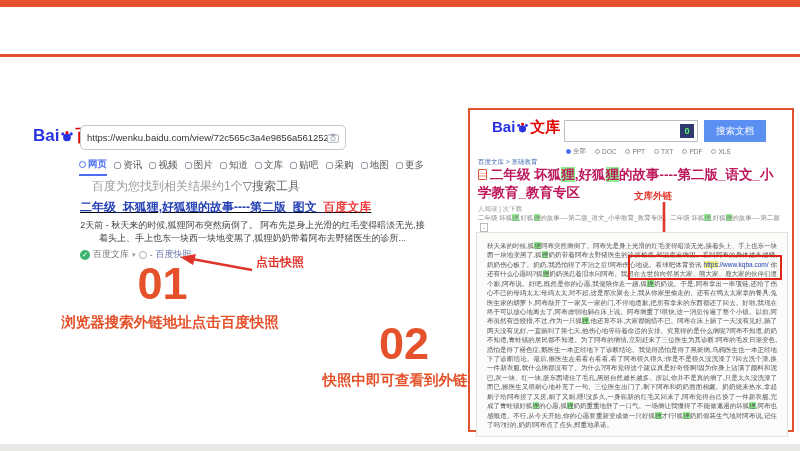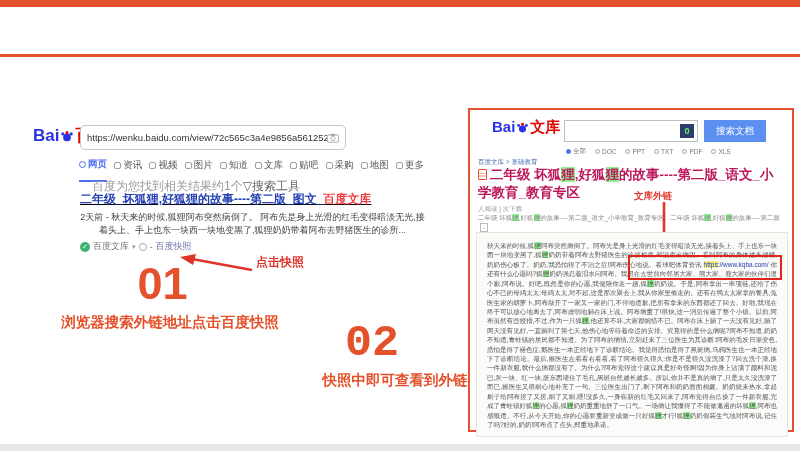--- a/index.html
+++ b/index.html
@@ -13,44 +13,44 @@
 
   
   .left-shot{position:absolute;left:0;top:112px;width:445px;height:150px;}
   .b-logo{position:absolute;left:33px;top:12px;font-size:17px;font-weight:bold;white-space:nowrap;}
   .b-logo .bai{color:#2932e1;} .b-logo .du{color:#e10602;}
   .paw{display:inline-block;vertical-align:-2px;margin:0 1px;}
   .searchbar{position:absolute;left:80px;top:13px;width:266px;height:25px;border:1px solid #c4c7ce;border-radius:5px;background:#fff;display:flex;align-items:center;padding:0 6px;}
   .searchbar .query{flex:1;font-size:9.5px;color:#333;white-space:nowrap;overflow:hidden;}
   .btn-search{position:absolute;left:352px;top:13px;width:62px;height:26px;background:#4e6ef2;color:#fff;font-size:12px;border:none;border-radius:5px;display:flex;align-items:center;justify-content:center;cursor:pointer;}
   .nav-row{position:absolute;left:79px;top:46px;width:345px;display:flex;justify-content:space-between;font-size:9.5px;color:#555;}
-  .nav-item{display:flex;align-items:center;gap:2px;cursor:pointer;padding-bottom:9px;}
+  .nav-item{display:flex;align-items:center;gap:2px;cursor:pointer;padding-bottom:3px;}
   .nav-ico{width:7px;height:7px;border:1px solid #9aa0ab;border-radius:2px;display:inline-block;}
   .nav-item.active{color:#4e6ef2;border-bottom:2px solid #4e6ef2;font-weight:bold;}
   .nav-item.active .nav-ico{border-color:#4e6ef2;border-radius:50%;}
   .stats-row{position:absolute;left:80px;top:66px;width:335px;display:flex;font-size:12px;color:#9b9b9b;margin-left:12px;}
   .tools{color:#666;cursor:pointer;}
   .result{position:absolute;left:80px;top:79px;width:345px;}
-  .result-title{font-size:12px;text-decoration:underline;cursor:pointer;margin:0 0 3px 0;white-space:nowrap;}
+  .result-title{font-size:12px;text-decoration:underline;cursor:pointer;margin:8px 0 3px 0;white-space:nowrap;}
   .result-title .t-main{color:#2440b3;}
   .result-title .t-red{color:#f13f40;}
   .snippet{font-size:9px;line-height:1.45;color:#444;margin:0;text-align:center;}
   .result-foot{margin-top:3px;font-size:9px;color:#777;display:flex;align-items:center;gap:3px;}
   .src-ico{width:10px;height:10px;border-radius:50%;background:#3eb370;color:#fff;font-size:7px;line-height:10px;text-align:center;display:inline-block;}
   .clock-ico{width:8px;height:8px;border:1px solid #aaa;border-radius:50%;display:inline-block;}
   .cache-link{color:#6673a8;cursor:pointer;}
   .caret{color:#999;font-size:7px;}
   .anno-arrow1{position:absolute;left:178px;top:140px;}
   .anno-label1{position:absolute;left:256px;top:142px;font-size:12px;font-weight:bold;color:#e0342b;}
 
   
   .step-num{position:absolute;font-size:45px;font-weight:bold;color:#e4512a;margin:0;}
   .step1-num{left:115px;top:258px;width:95px;text-align:center;}
   .step1-cap{position:absolute;left:30px;top:313px;width:280px;text-align:center;font-size:14.5px;font-weight:bold;color:#e4512a;}
-  .step2-num{left:345px;top:318px;width:95px;text-align:left;font-family:Liberation Mono, monospace;}
+  .step2-num{left:334px;top:318px;width:95px;text-align:right;}
   .step2-cap{position:absolute;left:295px;top:371px;width:200px;text-align:center;font-size:14.5px;font-weight:bold;color:#e4512a;white-space:nowrap;}
 
   
   .right-shot{position:absolute;left:468px;top:108px;width:326px;height:324px;border:2px solid #e0522f;background:#fff;}
   .wk-logo{position:absolute;left:22px;top:8px;font-size:15px;font-weight:bold;white-space:nowrap;}
   .wk-logo .bai{color:#2932e1;} .wk-logo .wk{color:#e10602;}
   .wk-search{position:absolute;left:94px;top:10px;width:134px;height:22px;border:1px solid #b9bec7;background:#fff;}
   .wk-badge{position:absolute;right:3px;top:3px;width:14px;height:14px;background:#2f3a6e;color:#5ef26a;font-size:9px;font-weight:bold;display:flex;align-items:center;justify-content:center;}
   .wk-btn{position:absolute;left:234px;top:10px;width:62px;height:22px;background:#5b8ff2;color:#fff;font-size:9.5px;border:none;display:flex;align-items:center;justify-content:center;cursor:pointer;}
   .wk-filters{position:absolute;left:96px;top:37px;display:flex;gap:9px;font-size:6.5px;color:#777;}

